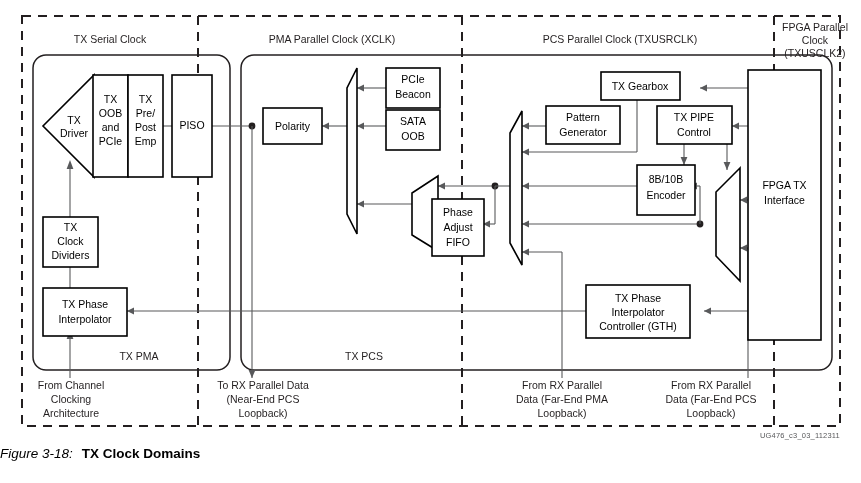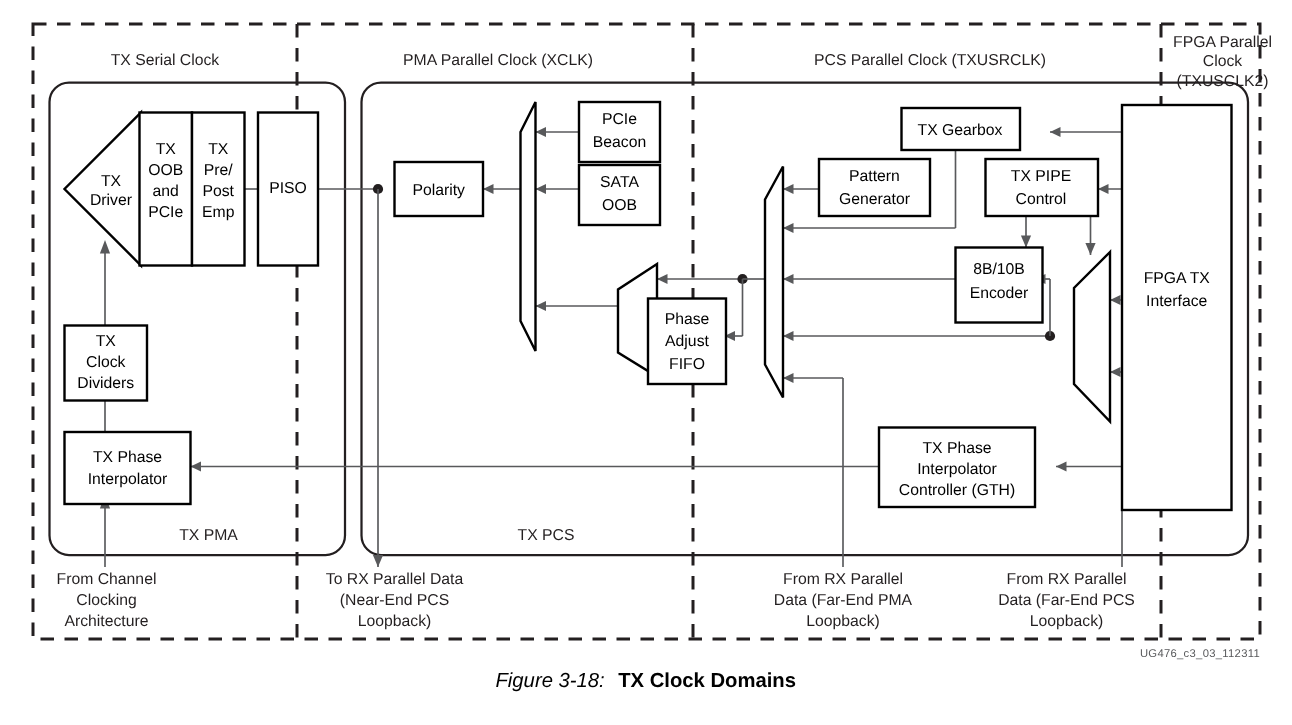--- a/index.html
+++ b/index.html
@@ -87,21 +87,21 @@
     stroke-width: 1.6;
   }
   .jdot {
     fill: #231f20;
   }
   #caption {
     position: absolute;
     left: 0;
     top: 446px;
     width: 861px;
-    text-align: center;
+    text-align: left;
     font-size: 13px;
     color: #000000;
   }
   #caption .cap-num {
     font-style: italic;
     font-weight: normal;
     font-size: 13.5px;
   }
   #caption .cap-title {
     font-weight: bold;

